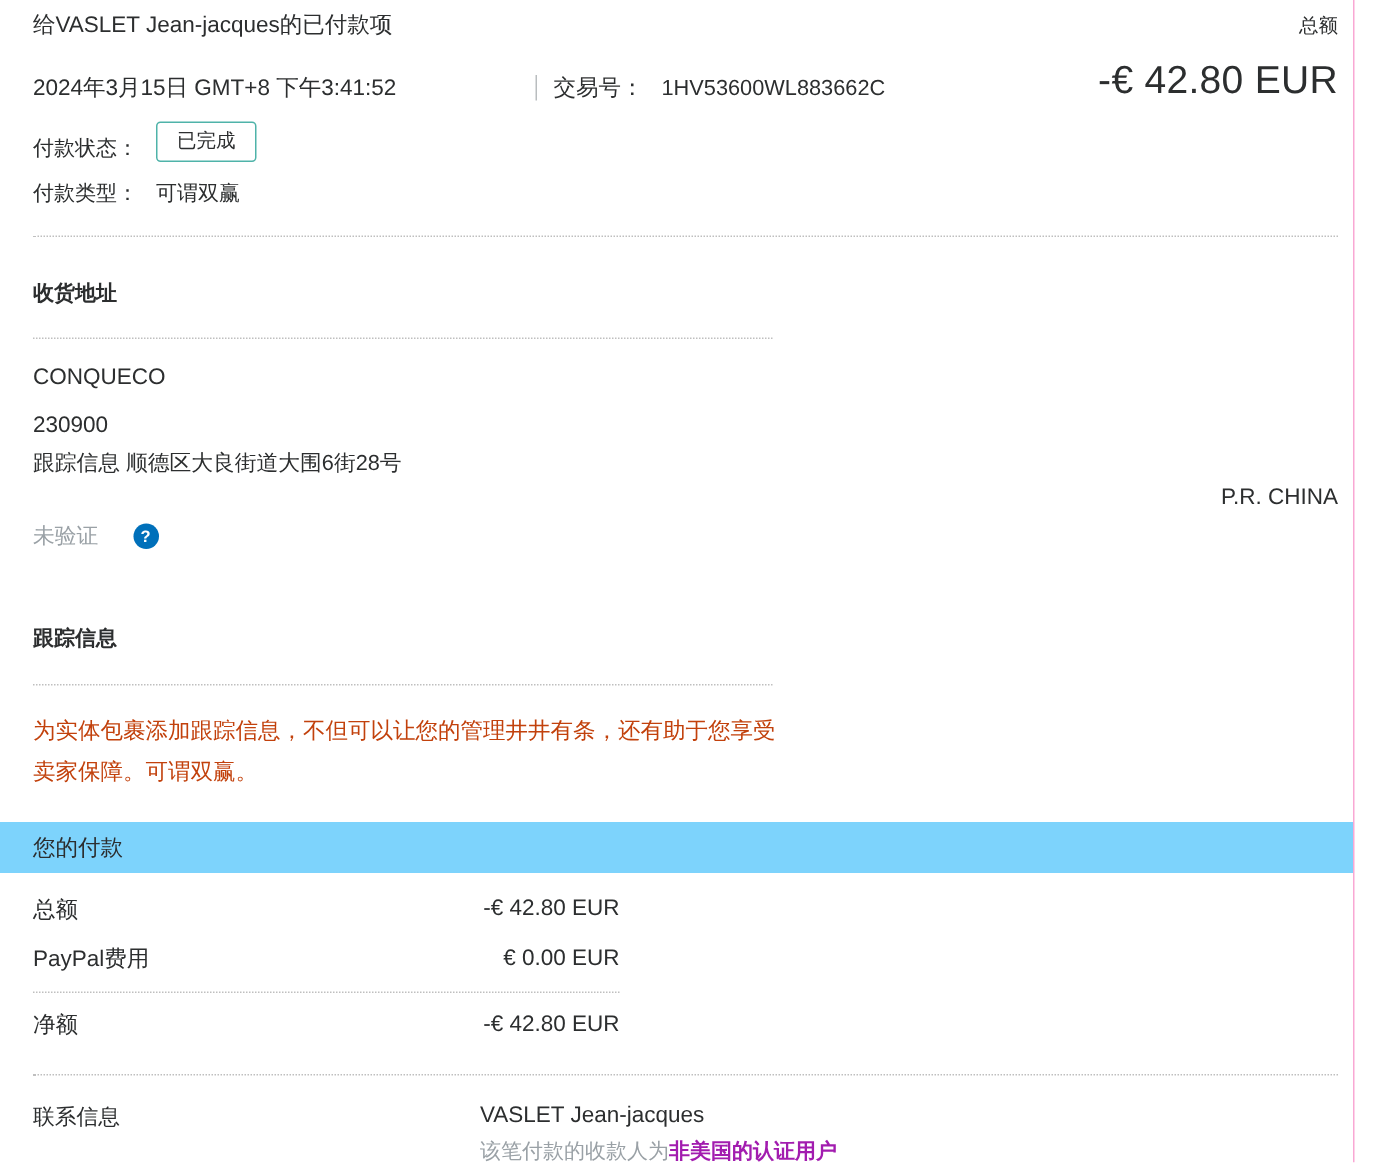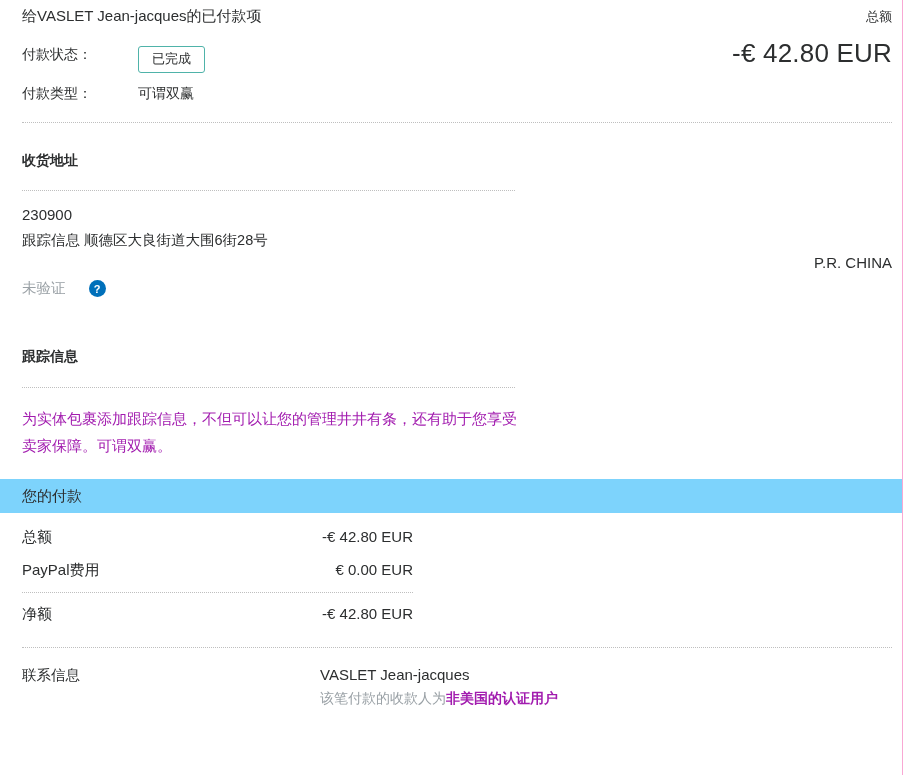--- a/index.html
+++ b/index.html
@@ -29,21 +29,21 @@
   .header { display: flex; justify-content: space-between; padding-top: 7px; }
   .page-title { font-size: 15px; font-weight: 400; color: #2c2e2f; }
   .header-right { text-align: right; }
   .total-label { font-size: 13px; color: #2c2e2f; padding-top: 1px; }
   .total-amount { font-size: 26px; font-weight: 400; margin-top: 5px; letter-spacing: 0.2px; }
   .meta-row { display: flex; align-items: center; margin-top: 16px; font-size: 15px; }
   .meta-date { width: 335px; }
   .v-sep { width: 1px; height: 17px; background: #b9bdbf; margin-right: 11px; }
   .txn-label { margin-right: 12px; }
   .txn-id { font-size: 14.5px; }
-  .status-row { display: flex; align-items: flex-start; margin-top: 13px; font-size: 14px; gap: 34px; }
+  .status-row { display: flex; align-items: flex-end; margin-top: 13px; font-size: 14px; }
   .status-row + .status-row { margin-top: 12px; }
   .badge {
     display: inline-block;
     margin-left: 12px;
     border: 1px solid #4fb3a9;
     border-radius: 3px;
     padding: 3px 13px 4px;
     font-size: 13px;
     color: #2c2e2f;
   }
@@ -73,21 +73,21 @@
     margin-left: 7px;
     cursor: pointer;
   }
   .tracking-heading { margin-top: 50px; }
   .tracking-divider { margin-top: 21px; }
   .tracking-desc {
     margin-top: 17px;
     font-size: 15px;
     line-height: 27px;
     max-width: 498px;
-    color: #a21caf;
+    color: #c2410c;
   }
 
   
   .payment-band {
     margin: 20px -10px 0 -22px;
     background: #7dd3fc;
     height: 34px;
     display: flex;
     align-items: center;
     padding-left: 22px;
@@ -121,38 +121,45 @@
     <div>
       <div class="page-title">给VASLET Jean-jacques的已付款项</div>
     </div>
     <div class="header-right">
       <div class="total-label">总额</div>
     </div>
   </div>
 
   <div class="header">
     <div>
+      <div class="meta-row">
+        <span class="meta-date">2024年3月15日 GMT+8 下午3:41:52</span>
+        <span class="v-sep"></span>
+        <span class="txn-label">交易号：</span>
+        <span class="txn-id">1HV53600WL883662C</span>
+      </div>
       <div class="status-row">
         <span>付款状态：</span>
         <span class="badge">已完成</span>
       </div>
       <div class="status-row">
         <span>付款类型：</span>
         <span class="type-value">可谓双赢</span>
       </div>
     </div>
     <div class="header-right">
       <div class="total-amount">-€ 42.80 EUR</div>
     </div>
   </div>
 
   <hr class="divider full header-divider">
 
   <div class="section-heading shipping-heading">收货地址</div>
   <hr class="divider half shipping-divider">
+  <div class="ship-name">CONQUECO</div>
   <div class="ship-zip">230900</div>
   <div class="ship-line">跟踪信息 顺德区大良街道大围6街28号</div>
   <div class="ship-country">P.R. CHINA</div>
   <div class="verify-row">
     <span class="verify-text">未验证</span>
     <span class="help-icon">?</span>
   </div>
 
   <div class="section-heading tracking-heading">跟踪信息</div>
   <hr class="divider half tracking-divider">

